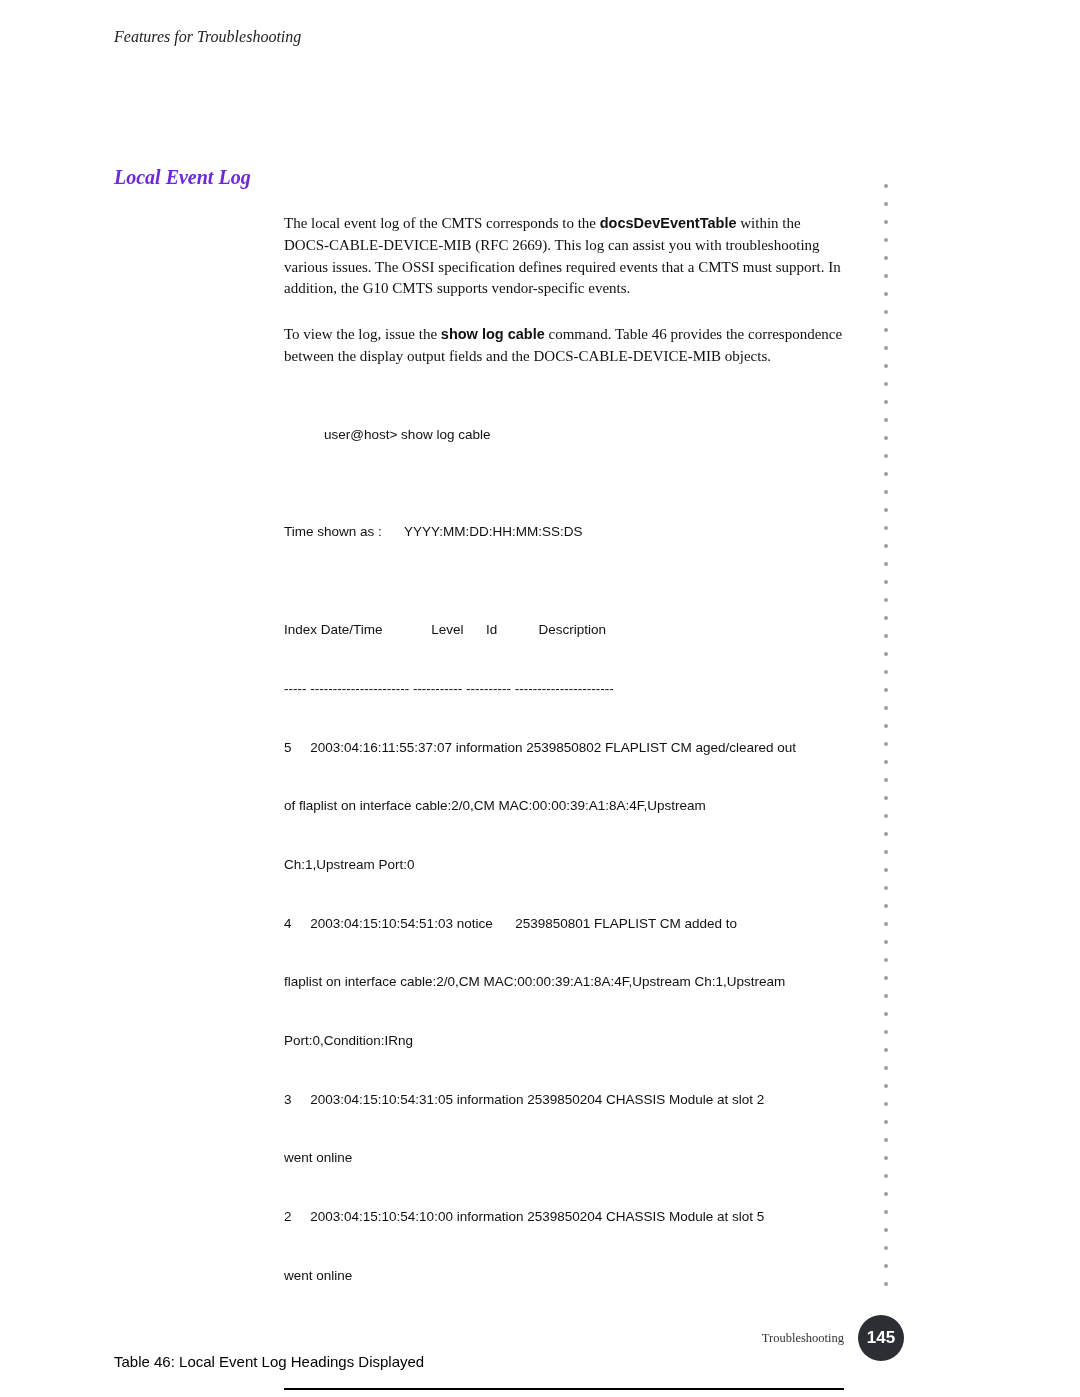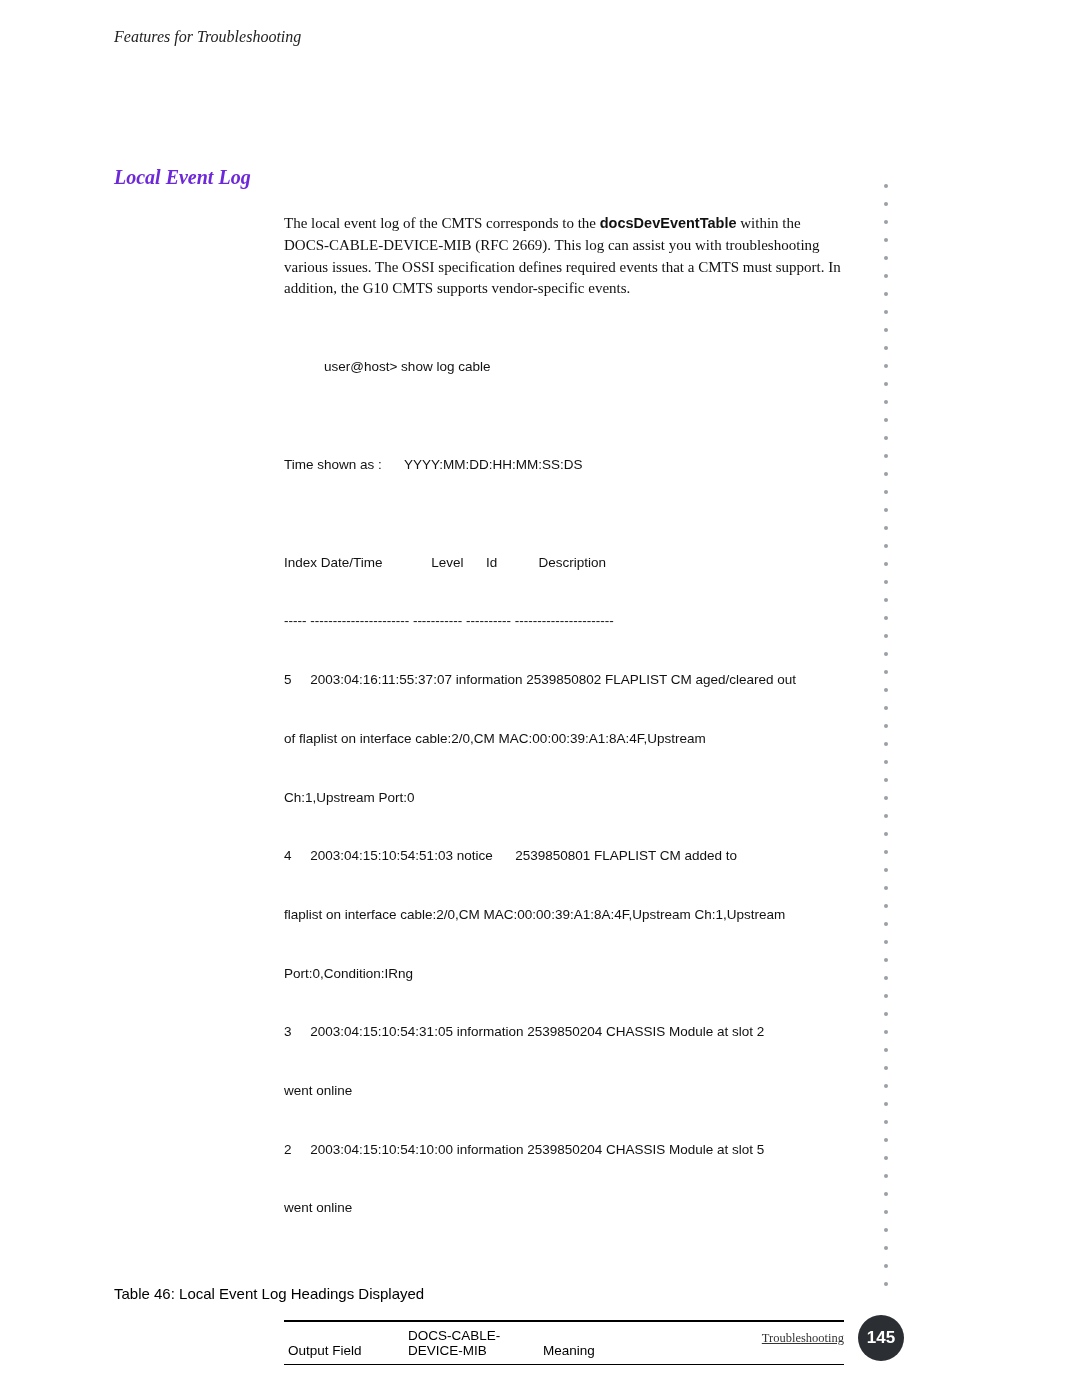--- a/index.html
+++ b/index.html
@@ -13,35 +13,38 @@
   .mono-block { font-family: Arial, Helvetica, sans-serif; font-size: 13.5px; line-height: 1.45; white-space: pre-wrap; margin: 6px 0 28px 0; }
   .mono-indent { margin-left: 40px; }
   .table-caption { font-family: Arial, Helvetica, sans-serif; font-size: 15px; margin: 26px 0 18px 0; }
   .tbl { margin-left: 170px; width: 560px; border-collapse: collapse; font-size: 13.5px; }
   .tbl thead th { font-family: Arial, Helvetica, sans-serif; font-weight: normal; text-align: left; padding: 6px 8px 6px 4px; border-top: 2px solid #000; border-bottom: 1px solid #000; vertical-align: bottom; }
   .col-a { width: 120px; }
   .col-b { width: 135px; }
   .dots { position: absolute; right: 190px; top: 170px; width: 6px; }
   .dots div { width: 4px; height: 4px; background: #9aa0a6; border-radius: 50%; margin: 14px 0; }
   .footer { position: absolute; bottom: 36px; right: 176px; display: flex; align-items: center; gap: 14px; }
-  .footer-label { font-family: Georgia, serif; font-size: 12.5px; color: #333; text-decoration: underline; }
+  .footer-label { font-family: Georgia, serif; font-size: 12.5px; color: #333; }
   .page-badge { width: 46px; height: 46px; border-radius: 50%; background: #2b2f33; color: #fff; display: flex; align-items: center; justify-content: center; font-family: Arial, Helvetica, sans-serif; font-size: 17px; font-weight: bold; }
 </style>
 </head>
 <body>
 
 <div class="page">
 
   <div class="running-header">Features for Troubleshooting</div>
 
   <div class="section-title">Local Event Log</div>
 
   <div class="body-col">
     <p>
       <span>The local event log of the CMTS corresponds to the </span><span class="bold">docsDevEventTable</span><span> within the DOCS-CABLE-DEVICE-MIB (RFC 2669). This log can assist you with troubleshooting various issues. The OSSI specification defines required events that a CMTS must support. In addition, the G10 CMTS supports vendor-specific events.</span>
+    </p>
+    <p>
+      <span>To view the log, issue the </span><span class="bold">show log cable</span><span> command. Table 46 provides the correspondence between the display output fields and the DOCS-CABLE-DEVICE-MIB objects.</span>
     </p>
 
     <div class="mono-block">
       <div class="mono-indent">user@host&gt; show log cable</div>
       <br>
       <div>Time shown as :      YYYY:MM:DD:HH:MM:SS:DS</div>
       <br>
       <div>Index Date/Time             Level      Id           Description</div>
       <div>----- ---------------------- ----------- ---------- ----------------------</div>
       <div>5     2003:04:16:11:55:37:07 information 2539850802 FLAPLIST CM aged/cleared out</div>

